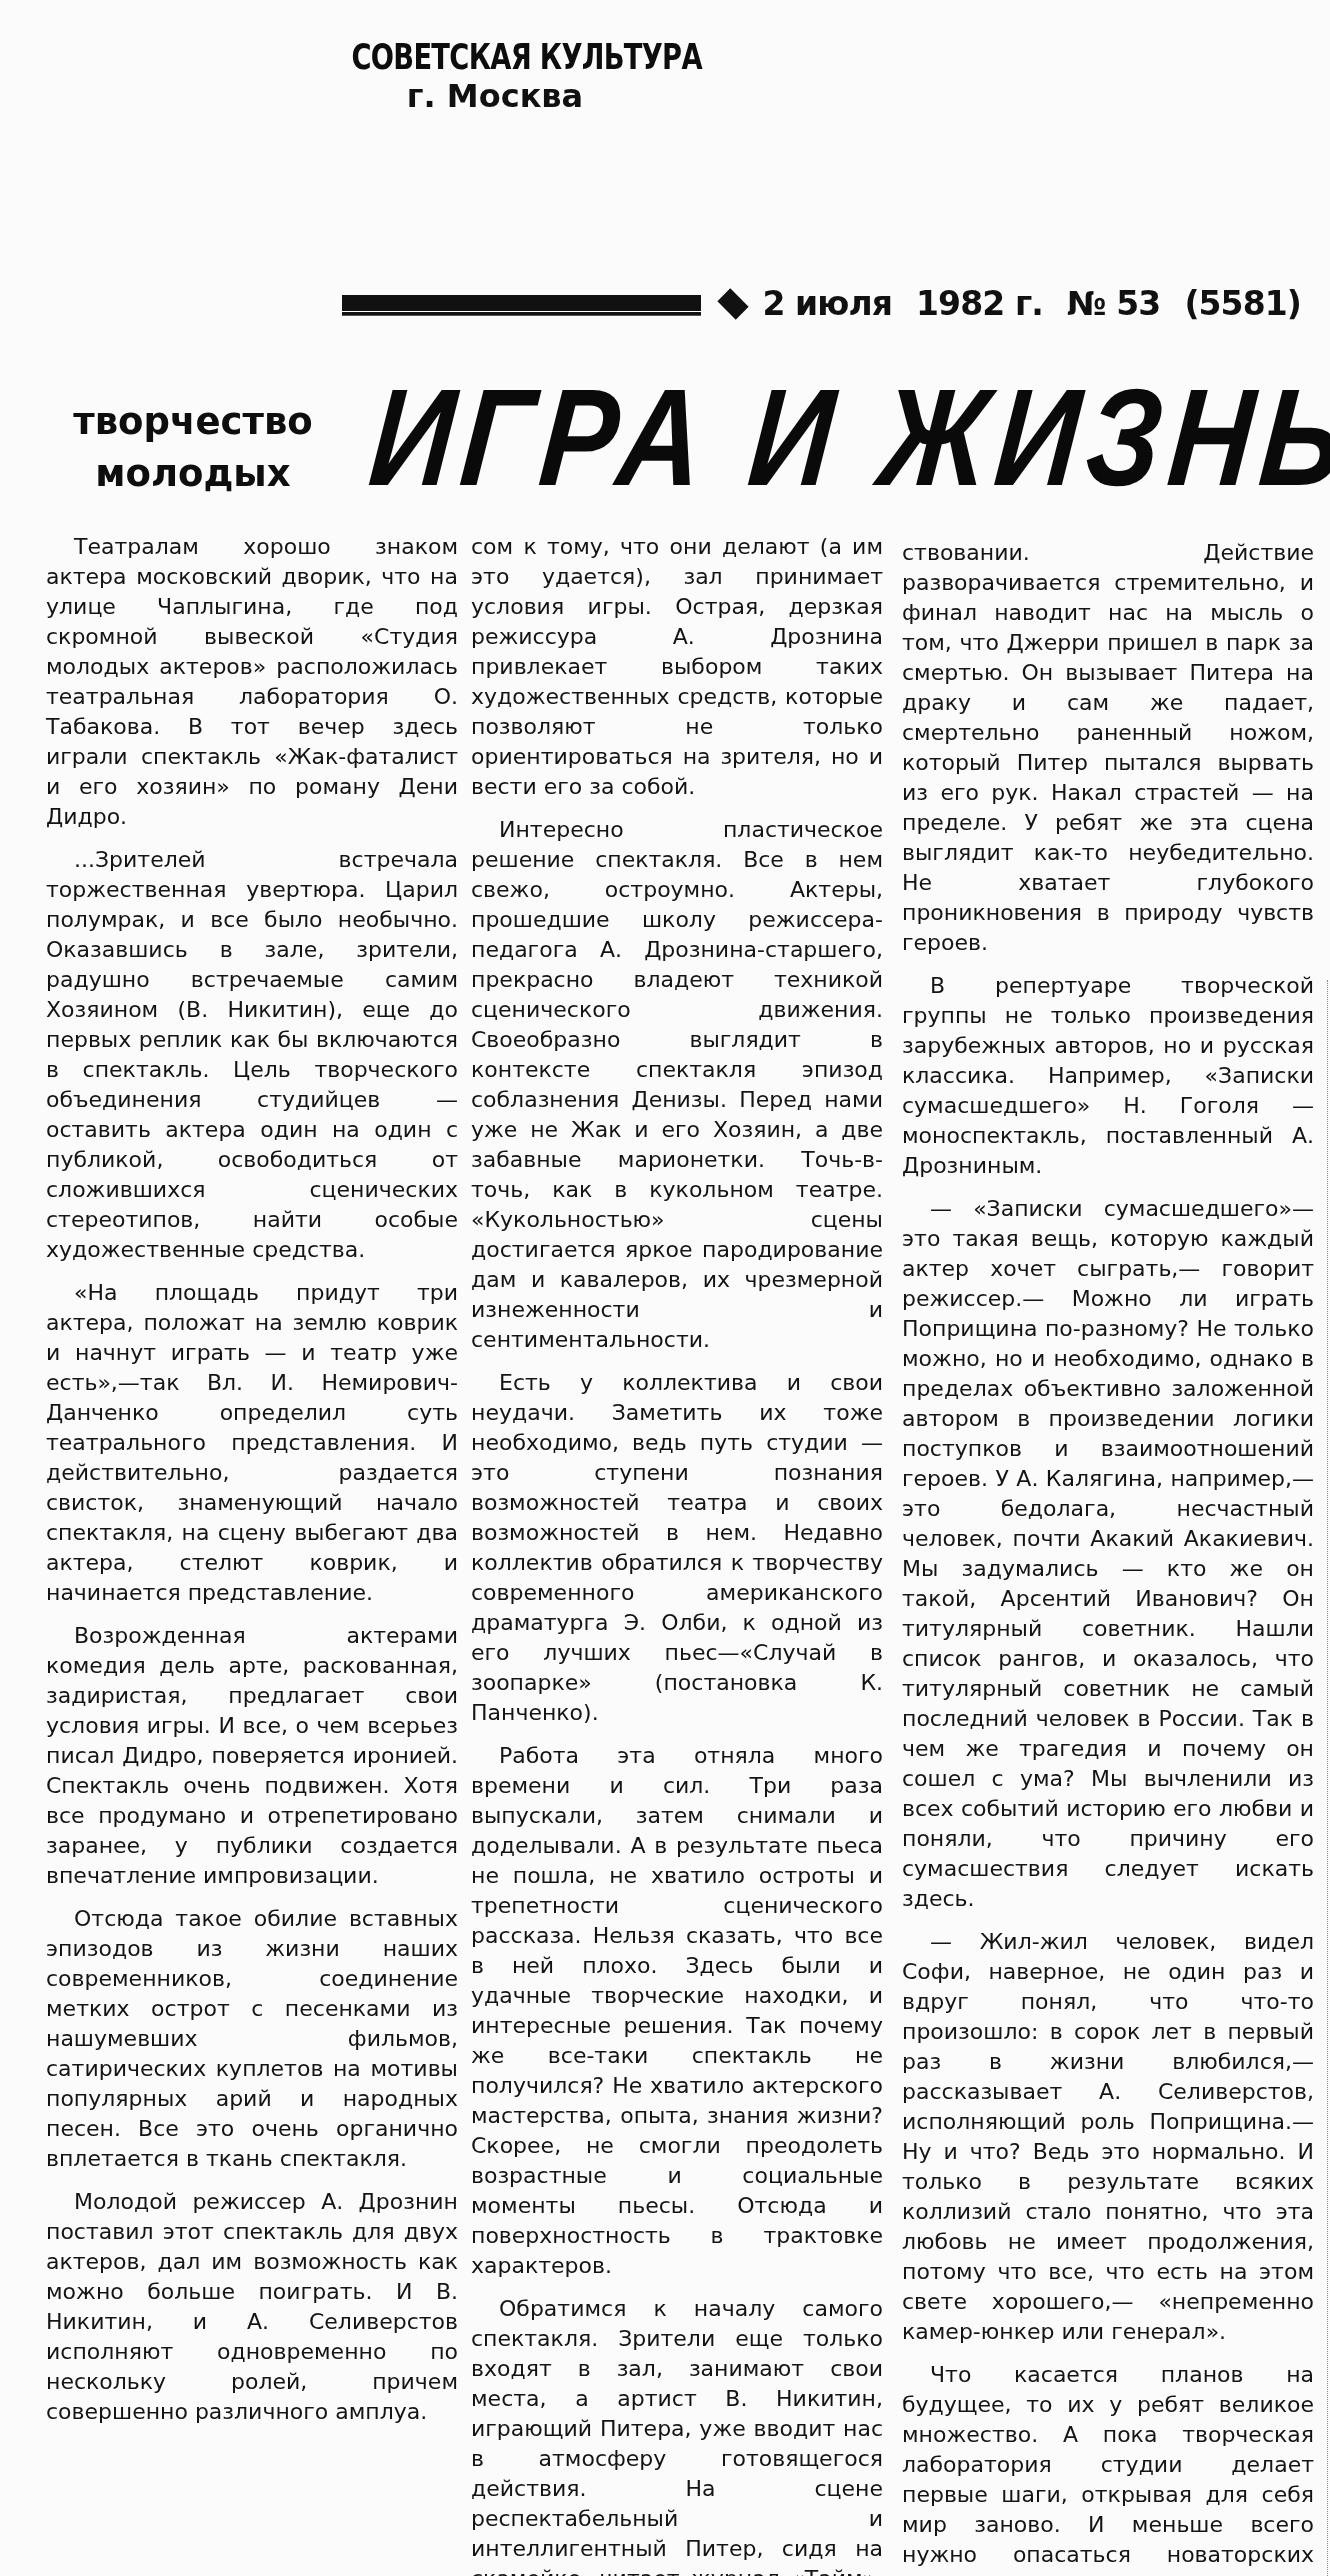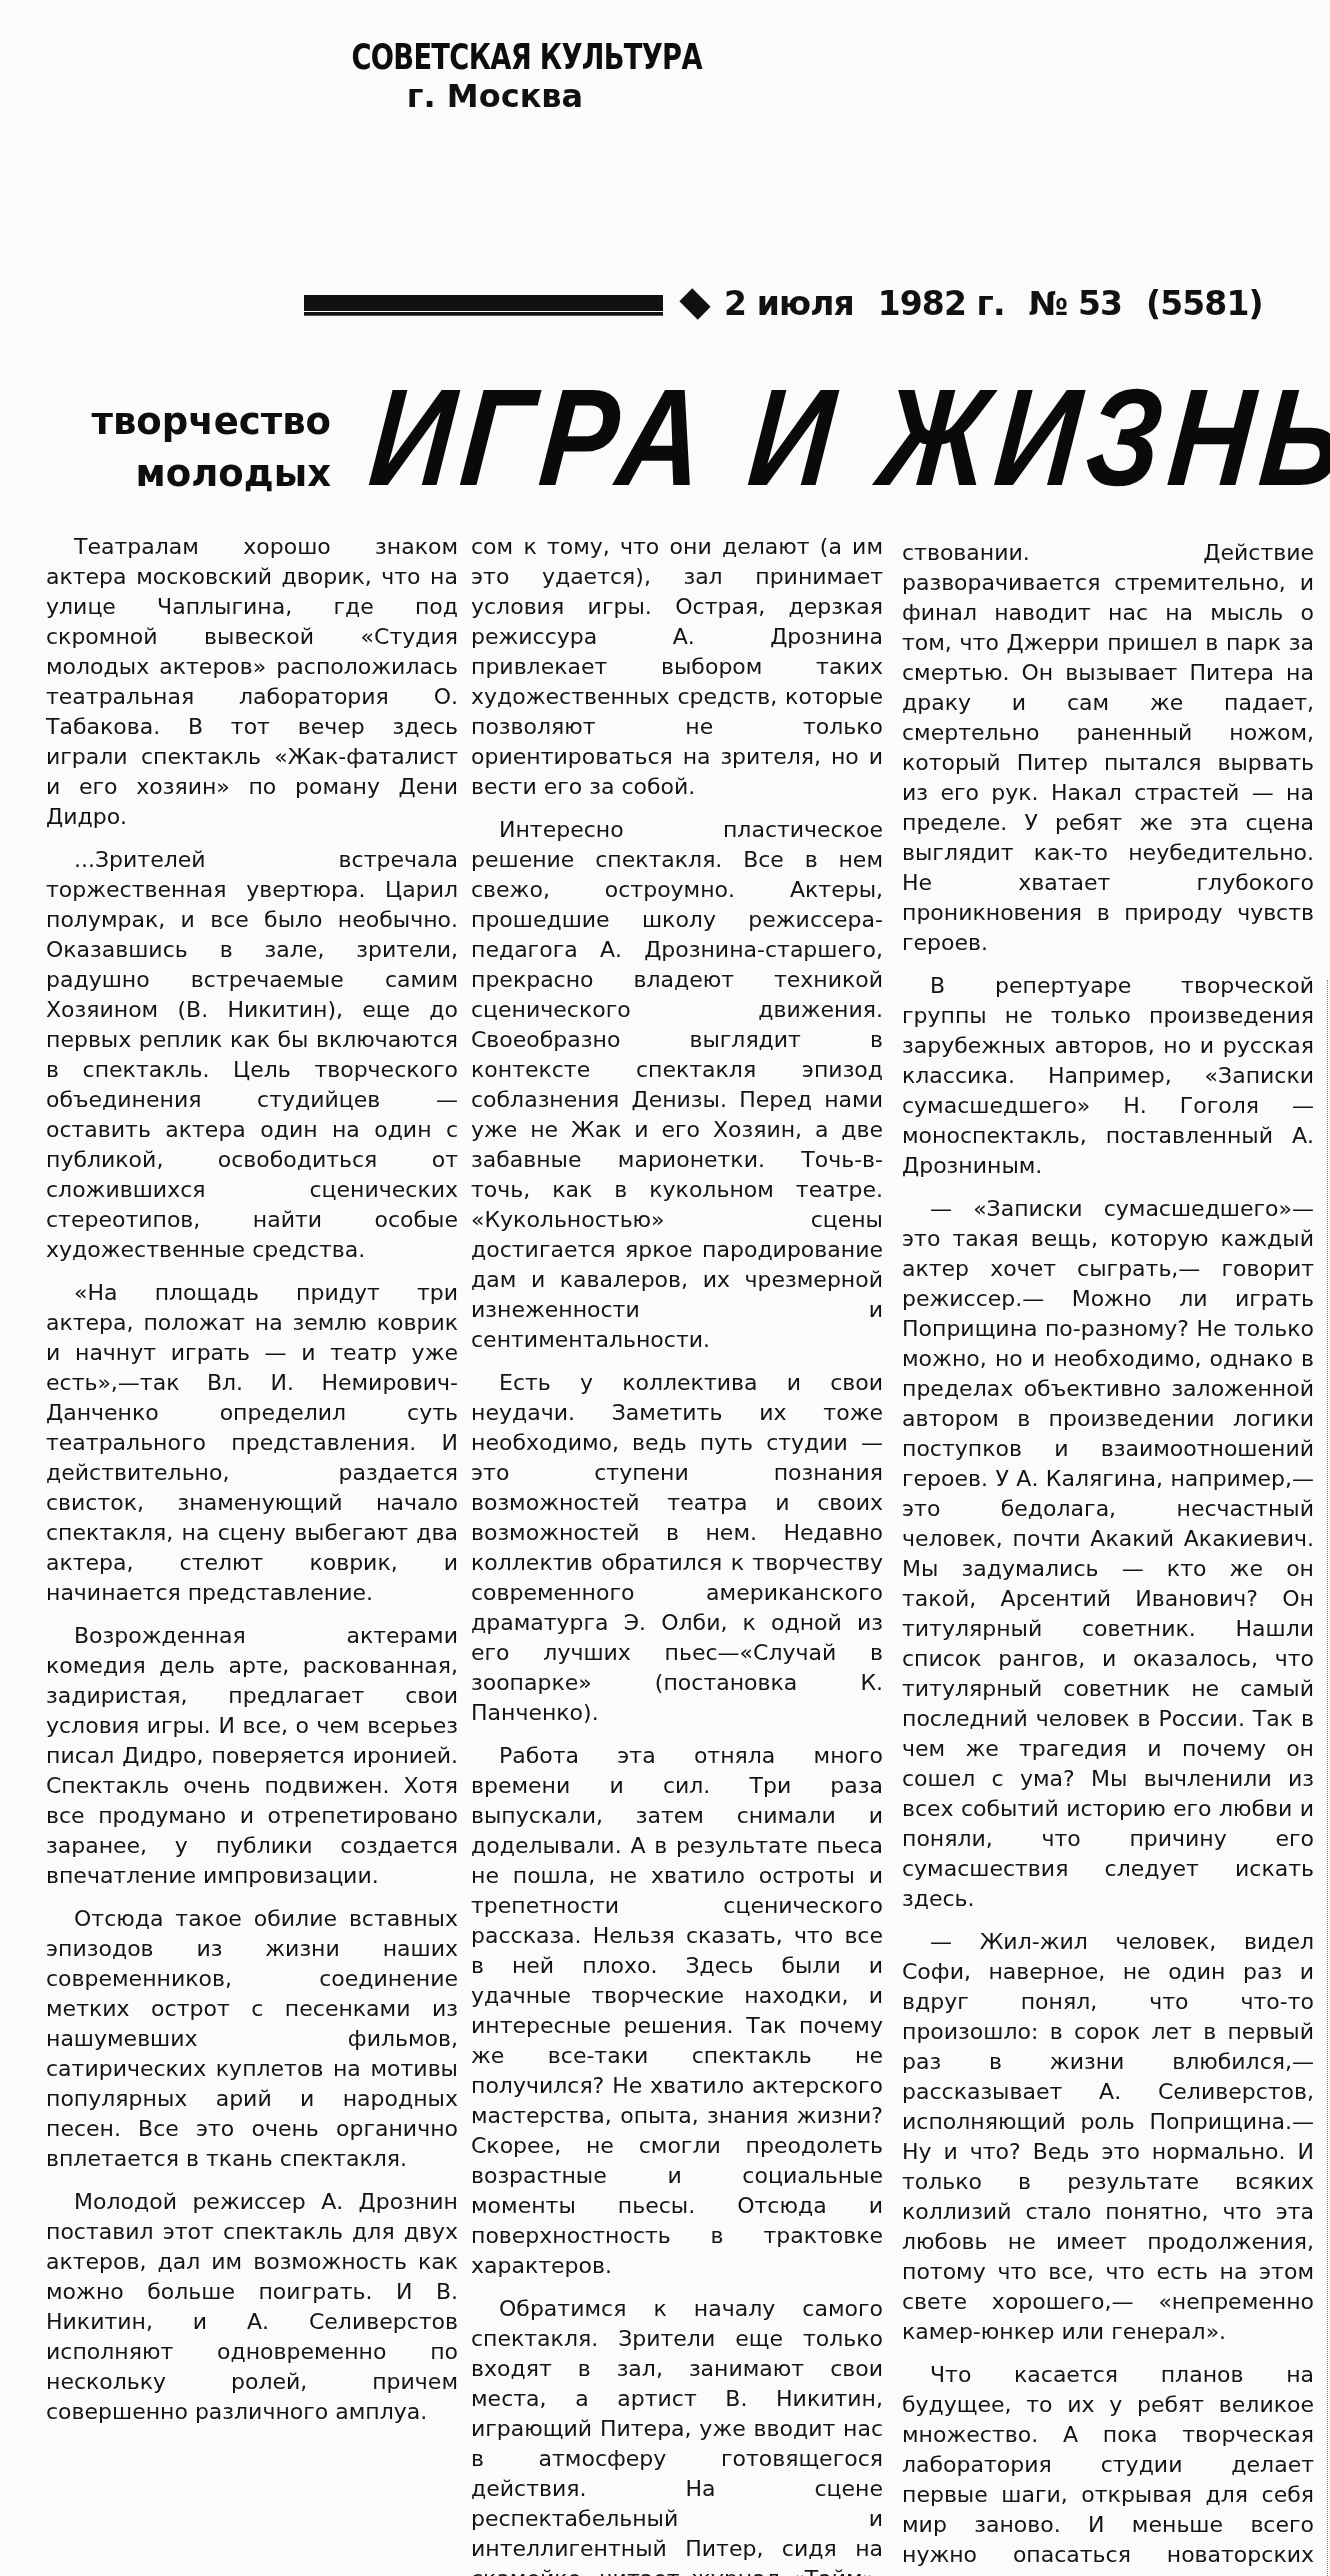--- a/index.html
+++ b/index.html
@@ -1,25 +1,25 @@
 <!DOCTYPE html>
 <html style="font-size:14.7px"><head>
 <meta charset="utf-8">
 <style>
   html, body { margin: 0; padding: 0; background: #fbfbfb; }
   body { width: 1330px; height: 2576px; position: relative; overflow: hidden; color: #111; font-family: "DejaVu Sans", sans-serif; }
   .masthead { position: absolute; left: 311px; top: 37px; width: 368px; text-align: center; }
   .masthead .paper-name { font-family: "DejaVu Sans", sans-serif; font-weight: bold; font-size: 35px; letter-spacing: -0.9px; transform: scaleX(0.78); transform-origin: center; white-space: nowrap; color: #0d0d0d; }
   .masthead .city { font-size: 32px; font-weight: bold; margin-top: 0px; color: #111; }
-  .dateline { position: absolute; left: 304px; top: 276px; width: 1021px; height: 55px; display: flex; align-items: center; }
+  .dateline { position: absolute; left: 304px; top: 276px; width: 1021px; height: 55px; display: flex; align-items: center; justify-content: flex-end; }
   .dateline .rule { width: 359px; height: 16.6px; background: #111; border-bottom: 1.8px solid #fff; box-shadow: 0 3.7px 0 #111; margin-right: 5.5px; }
   .dateline .diamond { width: 26px; height: 26px; background: #111; transform: rotate(45deg) scaleY(0.7); margin: 0 16.6px 0 13px; }
   .dateline .dtext { font-family: "DejaVu Sans", sans-serif; font-weight: bold; font-size: 33px; white-space: nowrap; letter-spacing: -0.9px; }
   .dateline .dtext span { margin-right: 24px; }
-  .rubric { position: absolute; left: 55px; top: 396px; width: 276px; text-align: right; font-weight: bold; font-size: 37px; line-height: 52px; color: #0e0e0e; }
+  .rubric { position: absolute; left: 55px; top: 396px; width: 276px; text-align: center; font-weight: bold; font-size: 37px; line-height: 52px; color: #0e0e0e; }
   .headline { position: absolute; left: 377px; top: 368px; font-family: "Liberation Sans", sans-serif; font-weight: bold; font-style: italic; font-size: 138px; line-height: 138px; letter-spacing: 9.2px; transform: scaleX(0.84) skewX(-6deg); transform-origin: left top; white-space: nowrap; color: #0a0a0a; }
   .col { position: absolute; top: 532px; width: 412px; font-family: "DejaVu Sans", sans-serif; font-size: 22px; line-height: 30px; text-align: justify; hyphens: manual; color: #141414; }
   .col p { margin: 0 0 13px 0; text-indent: 28px; }
   .col p.cont { text-indent: 0; }
   .col1 { left: 46px; }
   .col2 { left: 471px; }
   .col3 { left: 902px; top: 538px; }
   .col3 .divider { position: absolute; left: 425px; top: 442px; width: 0.9px; height: 1730px; border-left: 1.8px dotted #888; }
 </style>
 </head>

